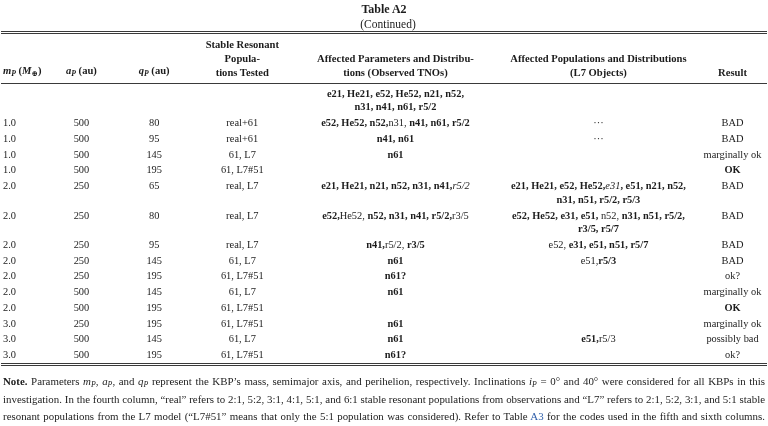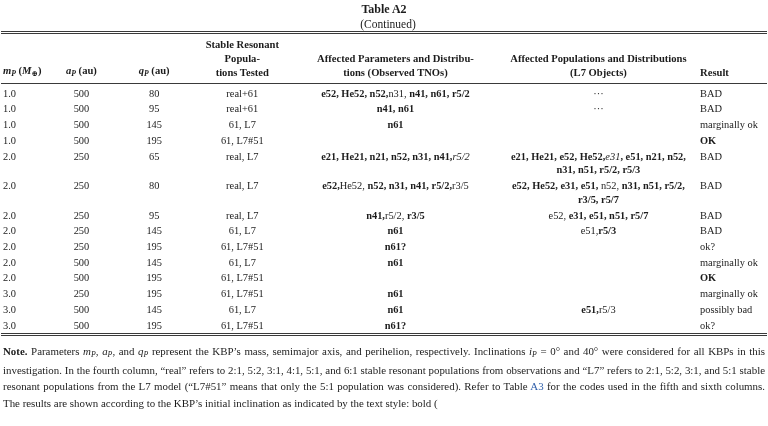--- a/index.html
+++ b/index.html
@@ -20,21 +20,21 @@
     border-top:3px double var(--rule);
     border-bottom:3px double var(--rule);
   }
   thead th{
     font-weight:bold; vertical-align:bottom;
     border-bottom:1px solid var(--rule);
     padding:4px 2px 3px 2px; font-size:10.6px; line-height:1.3;
   }
   tbody td{ padding:1px 2px; vertical-align:top; }
   tbody tr:first-child td{ padding-top:3px; }
-  .l{ text-align:left; } .c{ text-align:center; } .r{ text-align:left; }
+  .l{ text-align:left; } .c{ text-align:center; } .r{ text-align:center; }
   .s-b{ font-weight:bold; }
   .s-i{ font-style:italic; }
   .s-isub{ font-style:italic; font-size:0.72em; vertical-align:-0.3em; }
   .s-sub{ font-size:0.72em; vertical-align:-0.3em; }
   .lnk{ color:var(--link); text-decoration:none; cursor:pointer; }
   .note{
     margin-top:7px; padding:0 2px;
     font-size:10.9px; line-height:1.52; text-align:justify;
   }
 </style>
@@ -63,20 +63,29 @@
           <th class="c"><span class="s-i">a</span><span class="s-isub">P</span><span class="s-p"> (au)</span></th>
           <th class="c"><span class="s-i">q</span><span class="s-isub">P</span><span class="s-p"> (au)</span></th>
           <th class="c"><span class="s-p">Stable Resonant Popula-</span><br><span class="s-p">tions Tested</span></th>
           <th class="c"><span class="s-p">Affected Parameters and Distribu-</span><br><span class="s-p">tions (Observed TNOs)</span></th>
           <th class="c"><span class="s-p">Affected Populations and Distributions</span><br><span class="s-p">(L7 Objects)</span></th>
           <th class="r"><span class="s-p">Result</span></th>
         </tr>
     </thead>
     <tbody>
         <tr>
+          <td class="l"></td>
+          <td class="c"></td>
+          <td class="c"></td>
+          <td class="c"></td>
+          <td class="c"><span class="s-b">e21, He21, e52, He52, n21, n52,</span><br><span class="s-b">n31, n41, n61, r5/2</span></td>
+          <td class="c"></td>
+          <td class="r"></td>
+        </tr>
+        <tr>
           <td class="l">1.0</td>
           <td class="c">500</td>
           <td class="c">80</td>
           <td class="c">real+61</td>
           <td class="c"><span class="s-b">e52, He52, n52,</span><span class="s-p">n31,</span><span class="s-b"> n41, n61, r5/2</span></td>
           <td class="c"><span class="s-p">···</span></td>
           <td class="r"><span class="s-p">BAD</span></td>
         </tr>
         <tr>
           <td class="l">1.0</td>

